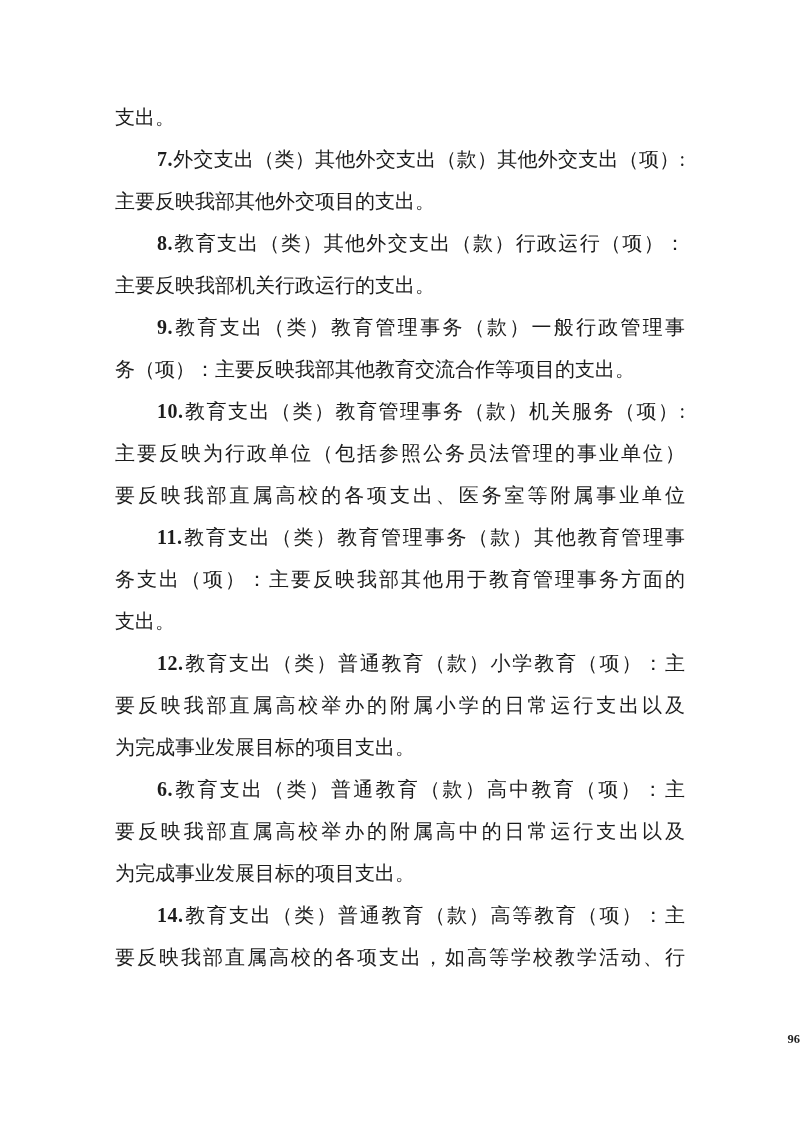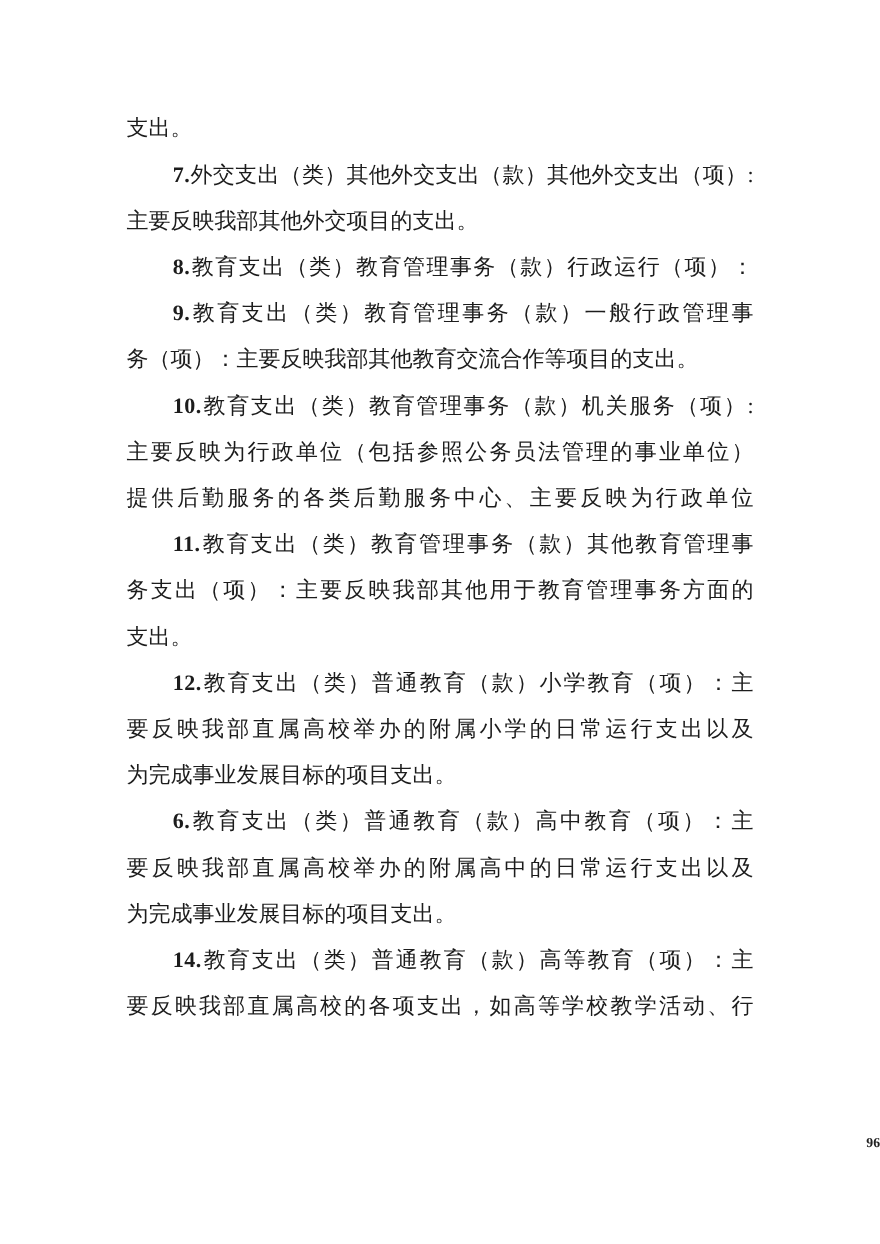--- a/index.html
+++ b/index.html
@@ -65,32 +65,33 @@
     <div class="para">
       <div class="line final"><span>支出。</span></div>
     </div>
 
     <div class="para">
       <div class="line first"><span class="num">7.</span><span>外交支出（类）其他外交支出（款）其他外交支出（项）:</span></div>
       <div class="line final"><span>主要反映我部其他外交项目的支出。</span></div>
     </div>
 
     <div class="para">
-      <div class="line first"><span class="num">8.</span><span>教育支出（类）教育管理事务（款）行政运行（项）：</span></div>
+      <div class="line first"><span class="num">8.</span><span>教育支出（类）其他外交支出（款）行政运行（项）：</span></div>
+      <div class="line final"><span>主要反映我部机关行政运行的支出。</span></div>
     </div>
 
     <div class="para">
       <div class="line first"><span class="num">9.</span><span>教育支出（类）教育管理事务（款）一般行政管理事</span></div>
       <div class="line final"><span>务（项）：主要反映我部其他教育交流合作等项目的支出。</span></div>
     </div>
 
     <div class="para">
       <div class="line first"><span class="num">10.</span><span>教育支出（类）教育管理事务（款）机关服务（项）:</span></div>
       <div class="line"><span>主要反映为行政单位（包括参照公务员法管理的事业单位）</span></div>
-      <div class="line"><span>提供后勤服务的各类后勤服务中心、主要反映为行政单位</span></div>
+      <div class="line"><span>要反映我部直属高校的各项支出、医务室等附属事业单位</span></div>
     </div>
 
     <div class="para">
       <div class="line first"><span class="num">11.</span><span>教育支出（类）教育管理事务（款）其他教育管理事</span></div>
       <div class="line"><span>务支出（项）：主要反映我部其他用于教育管理事务方面的</span></div>
       <div class="line final"><span>支出。</span></div>
     </div>
 
     <div class="para">
       <div class="line first"><span class="num">12.</span><span>教育支出（类）普通教育（款）小学教育（项）：主</span></div>

